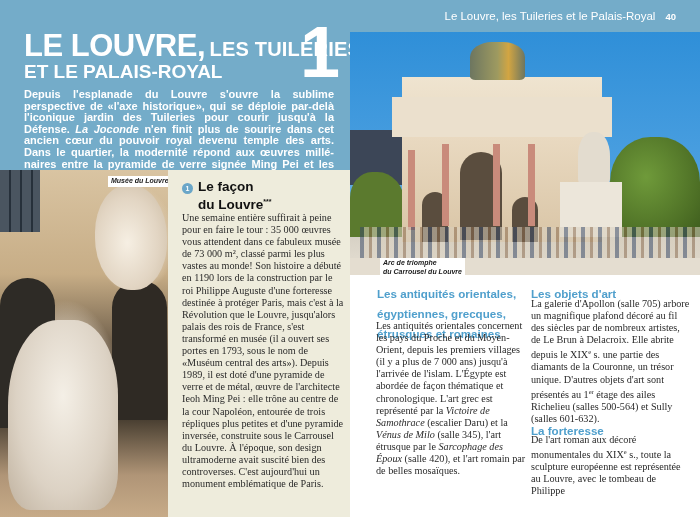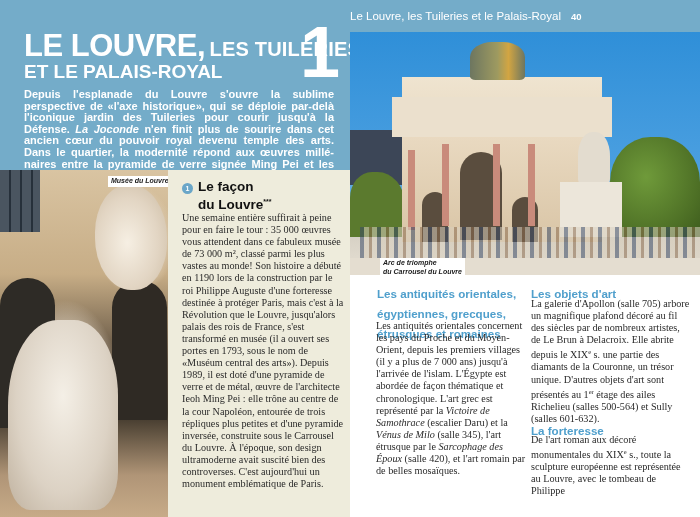--- a/index.html
+++ b/index.html
@@ -3,21 +3,21 @@
 <meta charset="utf-8">
 <style>
   * { box-sizing: border-box; margin: 0; padding: 0; }
   html, body { width: 700px; height: 517px; overflow: hidden; background: #ffffff; }
   body { position: relative; font-family: "Liberation Serif", serif; }
 
   
   .band { position: absolute; left: 0; top: 0; width: 700px; height: 32px; background: #74acc9; }
   .band-left { position: absolute; left: 0; top: 0; width: 350px; height: 170px; background: #74acc9; }
 
-  .running-head { position: absolute; right: 0; top: 0; width: 350px; height: 32px; display: flex; align-items: center; justify-content: flex-start; padding-right: 24px; color: #ffffff; font-family: "Liberation Sans", sans-serif; }
+  .running-head { position: absolute; right: 0; top: 0; width: 350px; height: 32px; display: flex; align-items: center; justify-content: flex-end; padding-right: 24px; color: #ffffff; font-family: "Liberation Sans", sans-serif; }
   .running-head .rh-title { font-size: 11.5px; }
   .running-head .rh-page { font-size: 9.5px; font-weight: bold; margin-left: 10px; }
 
   .chapter-title { position: absolute; left: 24px; top: 30px; color: #ffffff; font-family: "Liberation Sans", sans-serif; font-weight: bold; line-height: 1; }
   .chapter-title .big { font-size: 31px; letter-spacing: -0.5px; }
   .chapter-title .small { font-size: 20px; letter-spacing: 0.2px; }
   .chapter-title .line2 { display: block; font-size: 19px; margin-top: 1px; }
   .chapter-num { position: absolute; left: 300px; top: 16px; color: #ffffff; font-family: "Liberation Sans", sans-serif; font-weight: bold; font-size: 72px; line-height: 1; }
 
   .intro { position: absolute; left: 24px; top: 89px; width: 310px; color: #ffffff; font-family: "Liberation Sans", sans-serif; font-weight: bold; font-size: 11px; line-height: 11.6px; text-align: justify; }

